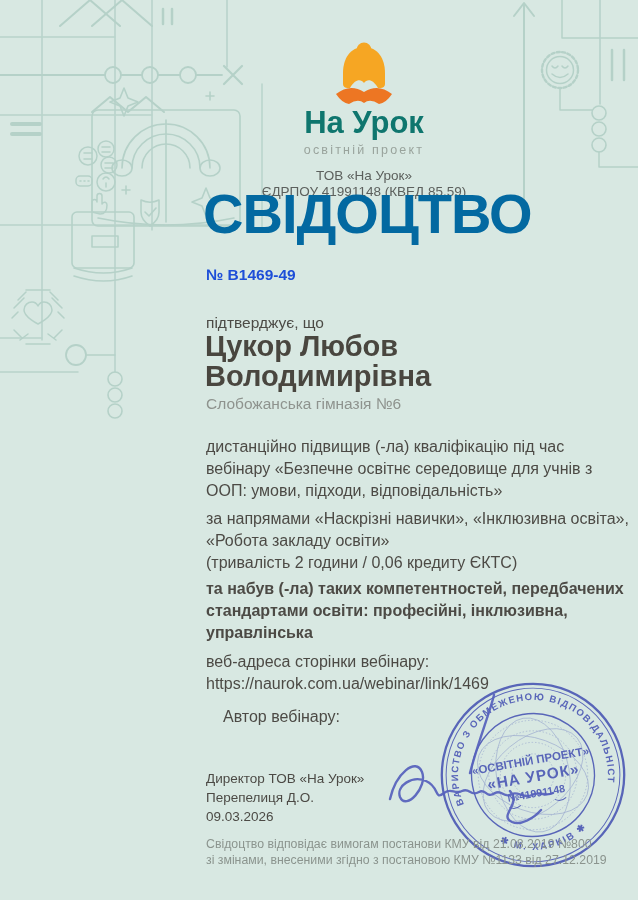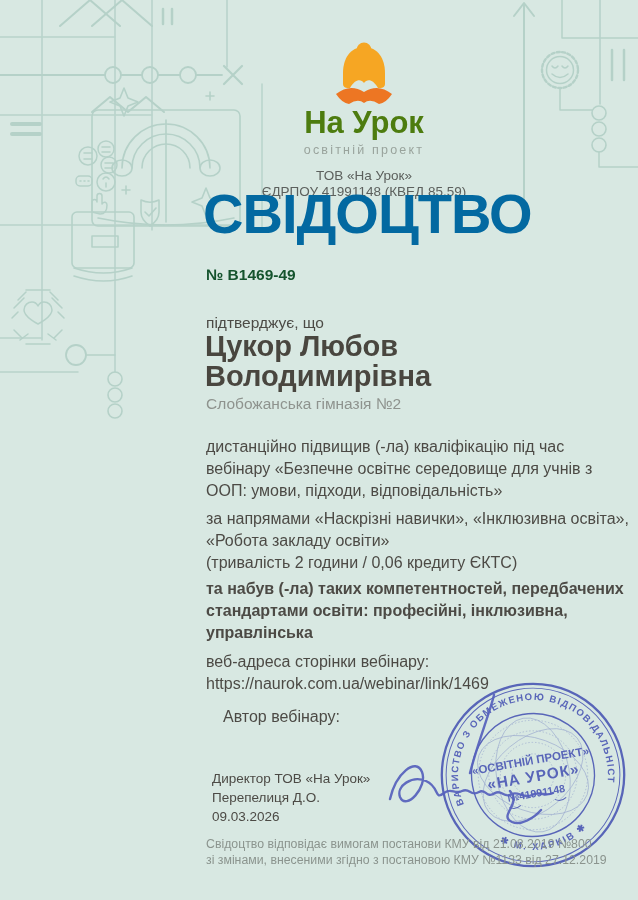--- a/index.html
+++ b/index.html
@@ -7,40 +7,40 @@
     position:relative;width:638px;height:900px;overflow:hidden;
     background:#d8e8e2;font-family:"Liberation Sans",sans-serif;
     -webkit-font-smoothing:antialiased;
   }
   .abs{position:absolute;}
   svg{display:block;}
 
   
   .header-block{left:205px;top:42px;width:318px;text-align:center;}
   .bell{margin:0 auto;}
-  .logo-title{font-size:31px;font-weight:bold;color:#4d7c0f;line-height:1.05;margin-top:1px;}
+  .logo-title{font-size:31px;font-weight:bold;color:#0f766e;line-height:1.05;margin-top:1px;}
   .logo-subtitle{font-size:12.5px;color:#99a39c;letter-spacing:2.2px;margin-top:3px;}
   .company-block{margin-top:11px;font-size:13.5px;color:#5c605d;line-height:1.2;}
 
   
   .cert-title{left:203px;top:181px;font-size:56px;font-weight:bold;color:#0369a1;letter-spacing:-1px;}
-  .cert-number{left:206px;top:266px;font-size:15.5px;font-weight:bold;color:#14532d;}
+  .cert-number{left:206px;top:266px;font-size:15.5px;font-weight:bold;color:#1d4ed8;}
 
   .confirms{left:206px;top:314px;font-size:15.5px;color:#4c4b46;}
   .recipient-name{left:205px;top:331px;width:300px;font-size:29px;font-weight:bold;line-height:1.05;color:#49463f;}
   .recipient-school{left:206px;top:395px;font-size:15.5px;color:#8e938e;}
 
   .para{left:206px;width:426px;font-size:16px;line-height:22px;color:#4c4a45;}
   .para1{top:436px;}
   .para2{top:508px;}
   .para3{top:578px;font-weight:bold;}
   .web-block{top:651px;}
   .author-block{top:706px;margin-left:17px;}
 
-  .director-block{left:212px;top:769px;font-size:13.5px;line-height:19px;color:#4c4a45;}
+  .director-block{left:206px;top:769px;font-size:13.5px;line-height:19px;color:#4c4a45;}
   .footer-block{left:206px;top:836px;font-size:12.3px;line-height:16px;color:#8b948e;}
 
   .stamp{left:437px;top:679px;opacity:.88;}
   .signature{left:382px;top:687px;}
 </style>
 </head>
 <body>
 
 <div class="page">
 
@@ -167,21 +167,21 @@
       <div>ТОВ «На Урок»</div>
       <div>ЄДРПОУ 41991148 (КВЕД 85.59)</div>
     </div>
   </div>
 
   <div class="abs cert-title">СВІДОЦТВО</div>
   <div class="abs cert-number">№ В1469-49</div>
 
   <div class="abs confirms">підтверджує, що</div>
   <div class="abs recipient-name">Цукор Любов Володимирівна</div>
-  <div class="abs recipient-school">Слобожанська гімназія №2</div>
+  <div class="abs recipient-school">Слобожанська гімназія №6</div>
 
   <div class="abs para para1">дистанційно підвищив (-ла) кваліфікацію під час вебінару «Безпечне освітнє середовище для учнів з ООП: умови, підходи, відповідальність»</div>
 
   <div class="abs para para2">
     <div>за напрямами «Наскрізні навички», «Інклюзивна освіта», «Робота закладу освіти»</div>
     <div>(тривалість 2 години / 0,06 кредиту ЄКТС)</div>
   </div>
 
   <div class="abs para para3">та набув (-ла) таких компетентностей, передбачених стандартами освіти: професійні, інклюзивна, управлінська</div>
 

